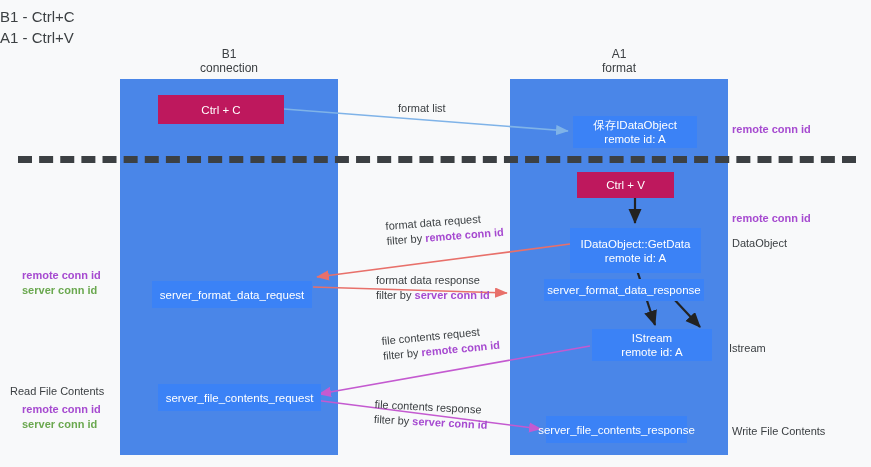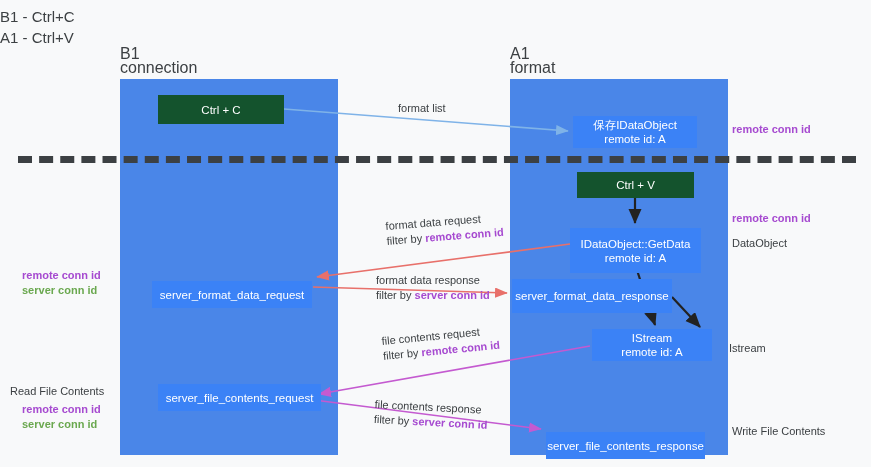--- a/index.html
+++ b/index.html
@@ -22,21 +22,22 @@
     left: 0; top: 6px; width: 871px;
     text-align: left;
     font-size: 15px;
     color: #3c4043;
     line-height: 21px;
     white-space: pre-line;
   }
 
   
   .lane-header {
-    font-size: 16px;
+    text-align: center;
+    font-size: 12px;
     color: #3c4043;
     line-height: 14px;
   }
   #lane-header-b1 { left: 120px; top: 47px; width: 218px; }
   #lane-header-a1 { left: 510px; top: 47px; width: 218px; }
   .lane-header .l2 { display: block; }
 
   
   .lane {
     background: #4a86e8;
@@ -52,33 +53,33 @@
     display: flex;
     flex-direction: column;
     align-items: center;
     justify-content: center;
     color: #ffffff;
     font-size: 11.5px;
     line-height: 14px;
     text-align: center;
     z-index: 6;
   }
-  .box.green { background: #14532d; }
+  .box.green { background: #be185d; }
   .box.orange { background: #3b82f6; }
   .box .line2 { display: block; }
 
   #box-ctrl-c  { left: 158px; top: 95px;  width: 126px; height: 29px; }
   #box-idataobject-store { left: 573px; top: 116px; width: 124px; height: 32px; }
-  #box-ctrl-v  { left: 577px; top: 172px; width: 117px; height: 26px; }
+  #box-ctrl-v  { left: 577px; top: 172px; width: 97px; height: 26px; }
   #box-getdata { left: 570px; top: 228px; width: 131px; height: 45px; }
   #box-server-format-request { left: 152px; top: 268px; width: 160px; height: 27px; margin-top: 13px; }
-  #box-server-format-response { left: 512px; top: 279px; width: 160px; height: 34px; }
+  #box-server-format-response { left: 544px; top: 279px; width: 160px; height: 22px; }
   #box-istream { left: 592px; top: 329px; width: 120px; height: 32px; }
   #box-server-file-request { left: 150px; top: 384px; width: 163px; height: 27px; margin-left: 8px; }
-  #box-server-file-response { left: 546px; top: 432px; width: 159px; height: 27px; }
+  #box-server-file-response { left: 546px; top: 416px; width: 141px; height: 27px; }
 
   
   #arrows {
     left: 0; top: 0;
     width: 871px; height: 467px;
     z-index: 4;
     pointer-events: none;
   }
 
   

